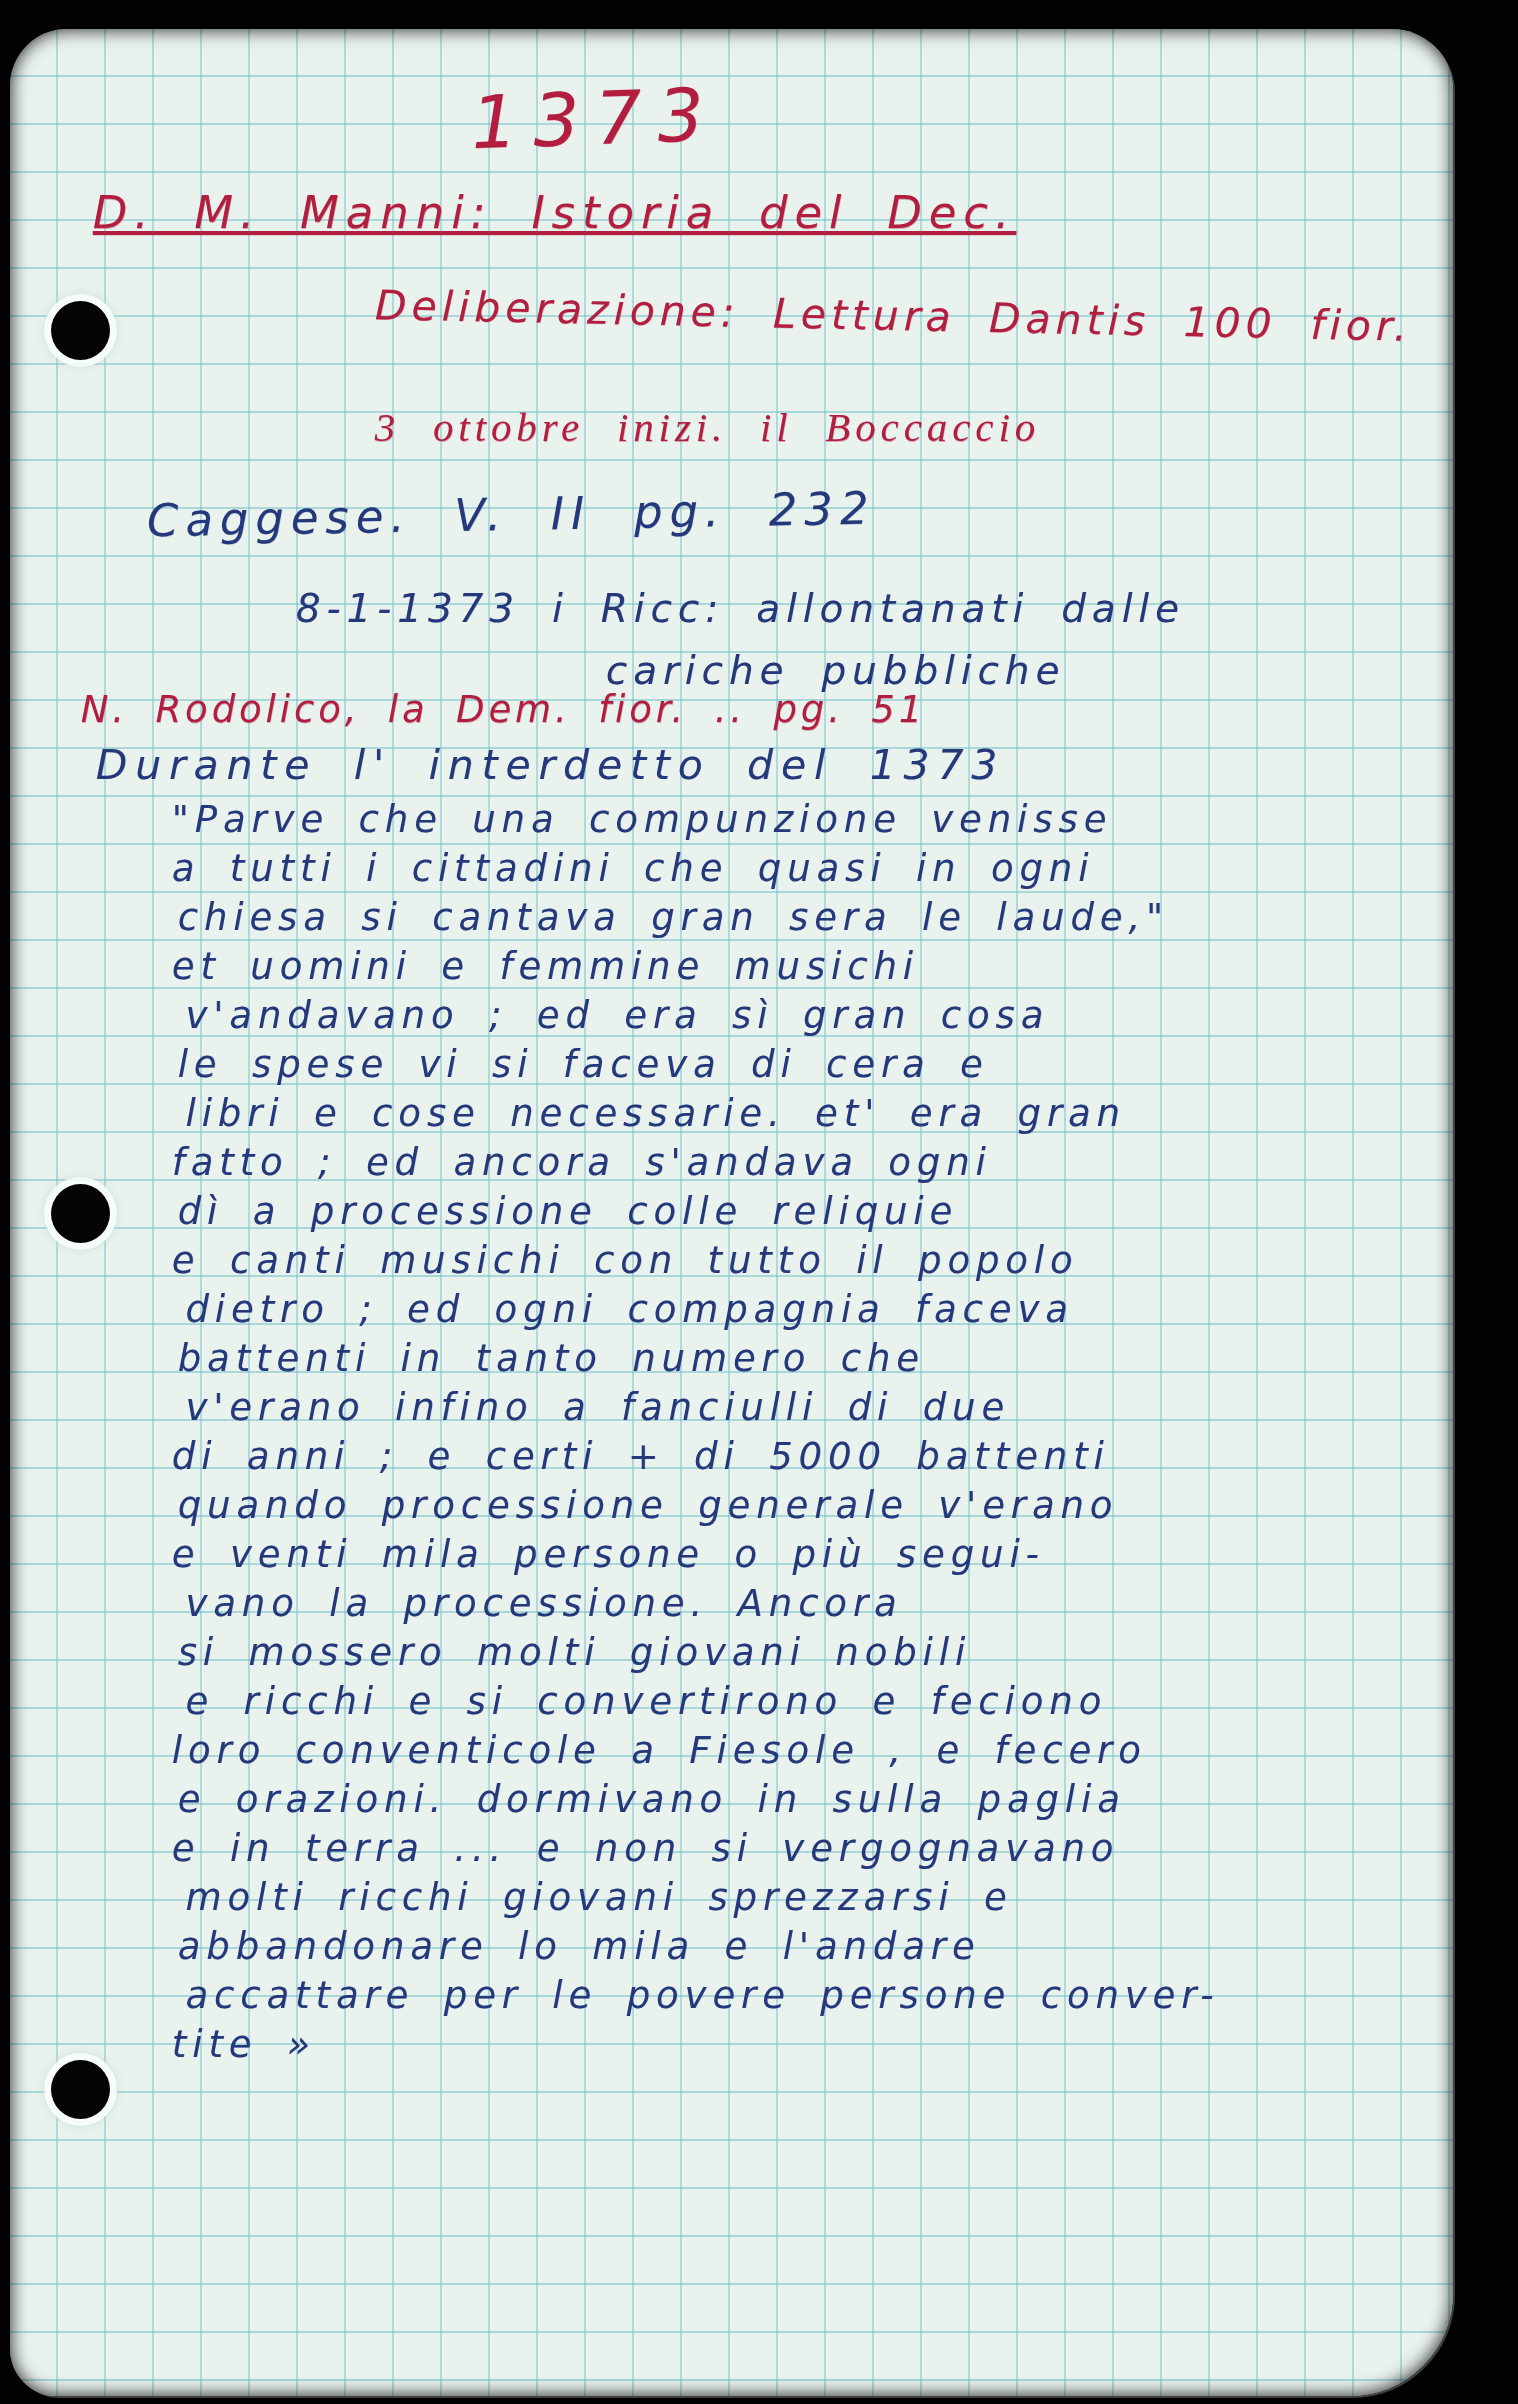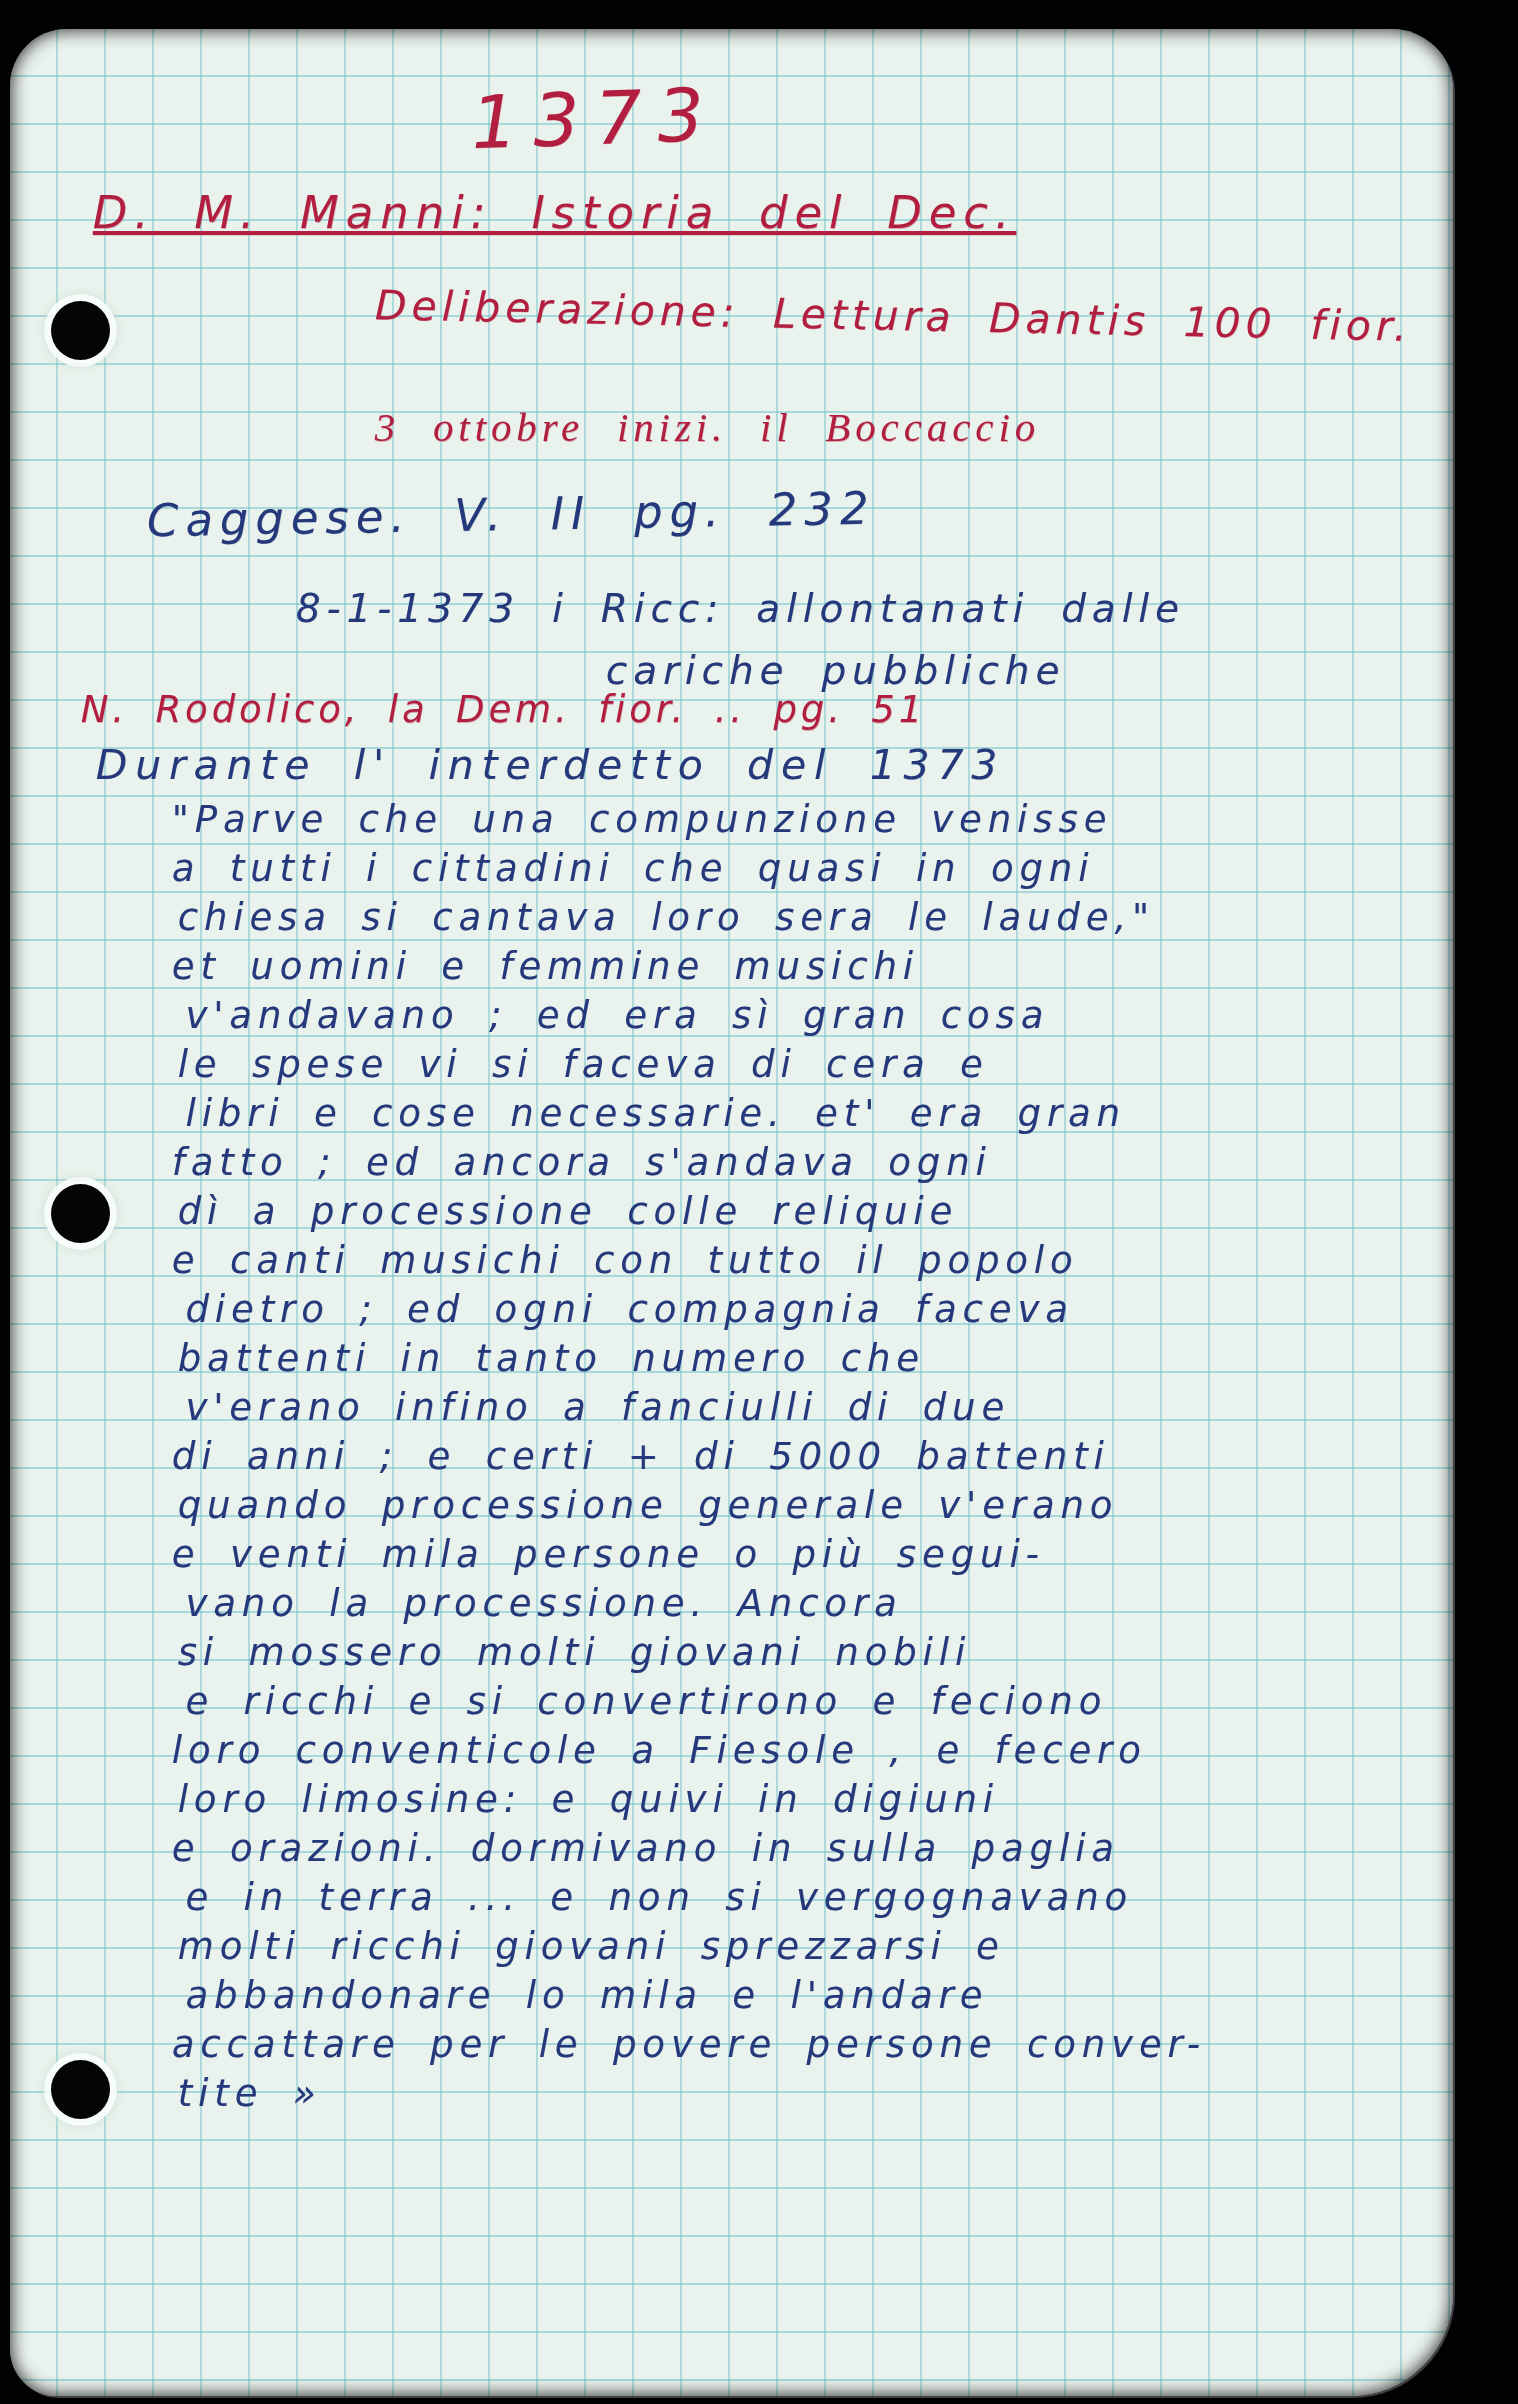--- a/index.html
+++ b/index.html
@@ -86,39 +86,38 @@
 
     <div class="ink blue r-caggese">Caggese.   V. II   pg. 232</div>
     <div class="ink blue r-ricci1">8-1-1373   i Ricc:  allontanati  dalle</div>
     <div class="ink blue r-ricci2">cariche pubbliche</div>
     <div class="ink red r-rodolico">N. Rodolico,  la Dem. fior.   ..  pg. 51</div>
     <div class="ink blue r-intro">Durante  l' interdetto  del  1373</div>
 
     <div class="quote">
       <div class="qline">"Parve  che  una  compunzione  venisse</div>
       <div class="qline">a tutti  i  cittadini  che quasi  in  ogni</div>
-      <div class="qline">chiesa  si  cantava  loro  sera  le  laude,"</div>
+      <div class="qline">chiesa  si  cantava  gran  sera  le  laude,"</div>
       <div class="qline">et uomini  e  femmine  musichi</div>
       <div class="qline">v'andavano ; ed era  sì  gran  cosa</div>
       <div class="qline">le spese  vi  si  faceva  di  cera  e</div>
       <div class="qline">libri  e cose  necessarie.  et' era  gran</div>
       <div class="qline">fatto ; ed ancora   s'andava  ogni</div>
       <div class="qline">dì  a  processione  colle  reliquie</div>
       <div class="qline">e canti  musichi  con  tutto  il popolo</div>
       <div class="qline">dietro ; ed ogni  compagnia  faceva</div>
       <div class="qline">battenti  in  tanto  numero  che</div>
       <div class="qline">v'erano  infino  a  fanciulli  di  due</div>
       <div class="qline">di anni ;  e certi +  di 5000  battenti</div>
       <div class="qline">quando  processione  generale  v'erano</div>
       <div class="qline">e venti mila  persone  o più  segui-</div>
       <div class="qline">vano  la  processione.  Ancora</div>
       <div class="qline">si  mossero  molti  giovani  nobili</div>
       <div class="qline">e ricchi  e si  convertirono  e  feciono</div>
       <div class="qline">loro conventicole   a Fiesole ,  e fecero</div>
-      <div class="qline">loro  limosine:   e quivi  in  digiuni</div>
       <div class="qline">e orazioni.  dormivano  in  sulla paglia</div>
       <div class="qline">e in  terra ...   e non  si  vergognavano</div>
       <div class="qline">molti  ricchi  giovani  sprezzarsi  e</div>
       <div class="qline">abbandonare   lo mila   e l'andare</div>
       <div class="qline">accattare  per le  povere  persone  conver-</div>
       <div class="qline">tite »</div>
     </div>
 
   </div>
 </div>

